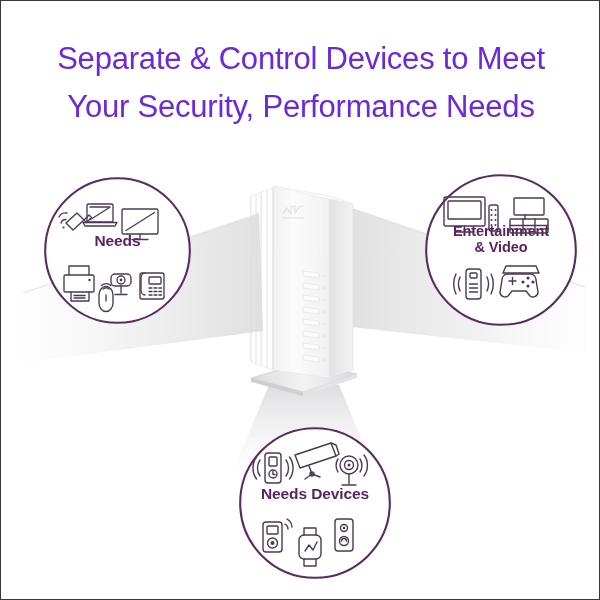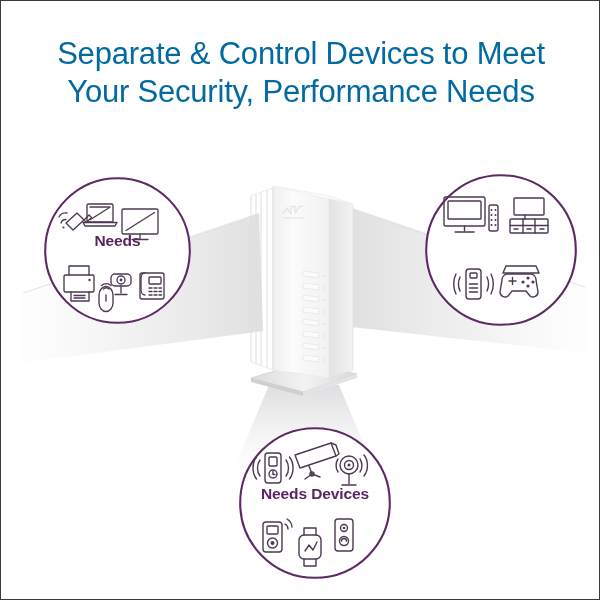--- a/index.html
+++ b/index.html
@@ -18,25 +18,25 @@
     font-family: "Liberation Sans", sans-serif;
   }
 
   
   .headline {
     position: absolute;
     left: 0;
     top: 34px;
     width: 600px;
     text-align: center;
-    color: #0369a1;
+    color: #6d28d9;
     font-family: "Liberation Sans", sans-serif;
     font-weight: 300;
     font-size: 31px;
-    line-height: 38px;
+    line-height: 48px;
     letter-spacing: -0.2px;
     white-space: pre-line;
   }
 
   
   .beams {
     position: absolute;
     left: 0;
     top: 0;
     width: 600px;
@@ -311,20 +311,22 @@
           <path d="M82 100 a6 6 0 0 0 -5 6 l-2 12 a5 5 0 0 0 8 4 l4 -5 h14 l4 5 a5 5 0 0 0 8 -4 l-2 -12 a6 6 0 0 0 -5 -6 Z"></path>
           <path d="M81 92 L111 92 L114 99 L78 99 Z"></path>
           <path d="M84 107 h7 M87.5 103.5 v7"></path>
           <circle cx="103" cy="104" r="1.6" fill="#4b3a52" stroke="none"></circle>
           <circle cx="108" cy="108" r="1.6" fill="#4b3a52" stroke="none"></circle>
           <circle cx="103" cy="112" r="1.6" fill="#4b3a52" stroke="none"></circle>
           <circle cx="98" cy="108" r="1.6" fill="#4b3a52" stroke="none"></circle>
         </g>
       </g>
     </svg>
+    <div class="circle-label">Entertainment
+&amp; Video</div>
   </div>
 
   <div class="circle" id="circle-smart">
     <svg width="152" height="152" viewBox="0 0 152 152">
       <circle cx="76" cy="76" r="74.8" fill="#ffffff" stroke="#5b2a63" stroke-width="2.1"></circle>
       <g fill="none" stroke="#4b3a52" stroke-width="1.4" stroke-linejoin="round" stroke-linecap="round">
 
         <g>
           <rect x="26" y="26" width="16" height="30" rx="3"></rect>
           <rect x="30" y="30" width="8" height="9" rx="1"></rect>

